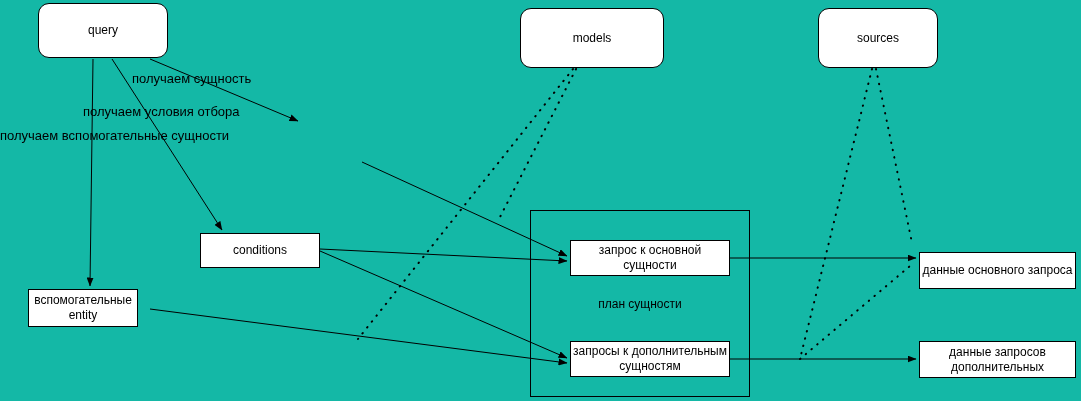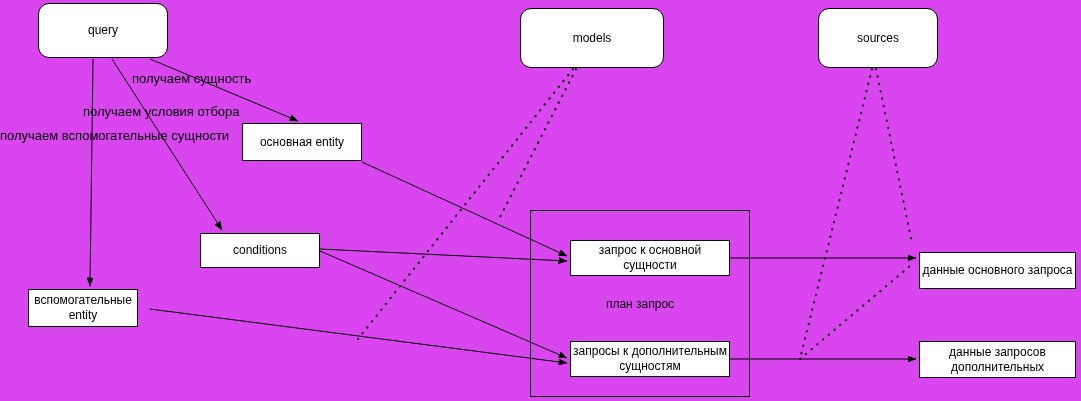--- a/index.html
+++ b/index.html
@@ -7,21 +7,21 @@
     padding: 0;
     background: #ffffff;
   }
   body {
     font-family: "Liberation Sans", sans-serif;
   }
   #diagram-root {
     position: relative;
     width: 1081px;
     height: 401px;
-    background: #d946ef;
+    background: #14b8a6;
     overflow: hidden;
   }
   #edge-layer {
     position: absolute;
     left: 0;
     top: 0;
     width: 1081px;
     height: 401px;
   }
   .node {
@@ -105,35 +105,32 @@
   </div>
 
   <div class="node rounded" style="left:520px; top:8px; width:144px; height:60px;">
     <span>models</span>
   </div>
 
   <div class="node rounded" style="left:818px; top:8px; width:120px; height:60px;">
     <span>sources</span>
   </div>
 
-  <div class="node" style="left:242px; top:123px; width:120px; height:38px;">
-    <span>основная entity</span>
-  </div>
 
   <div class="node" style="left:200px; top:233px; width:120px; height:35px;">
     <span>conditions</span>
   </div>
 
   <div class="node" style="left:28px; top:289px; width:110px; height:38px;">
     <span style="white-space:pre-line;">вспомогательные
 entity</span>
   </div>
 
   <div class="node container" style="left:530px; top:210px; width:220px; height:187px;">
-    <div class="container-label" style="top:86px;">план запрос</div>
+    <div class="container-label" style="top:86px;">план сущности</div>
   </div>
 
   <div class="node" style="left:570px; top:240px; width:160px; height:36px;">
     <span style="white-space:pre-line;">запрос к основной
 сущности</span>
   </div>
 
   <div class="node" style="left:570px; top:341px; width:160px; height:36px;">
     <span style="white-space:pre-line;">запросы к дополнительным
 сущностям</span>

